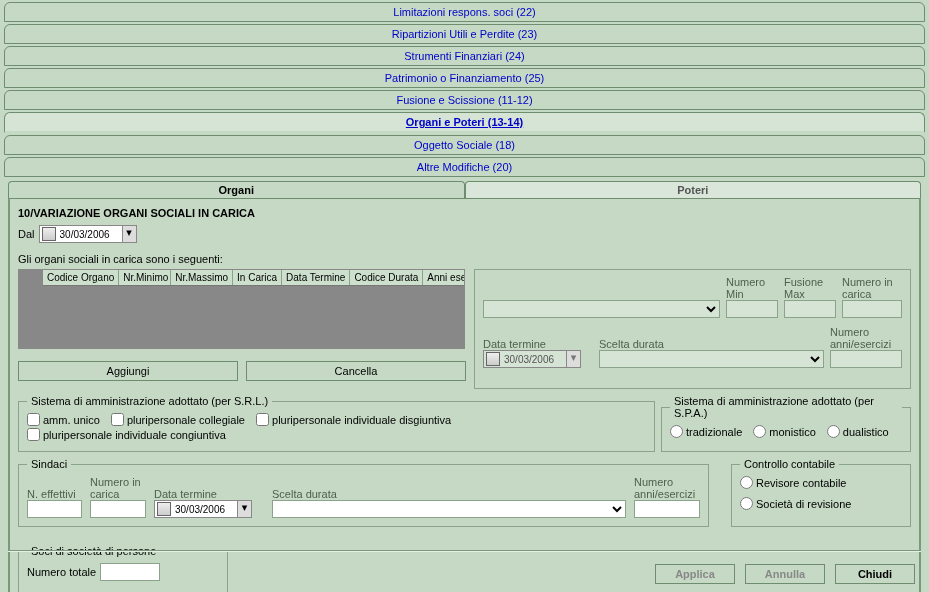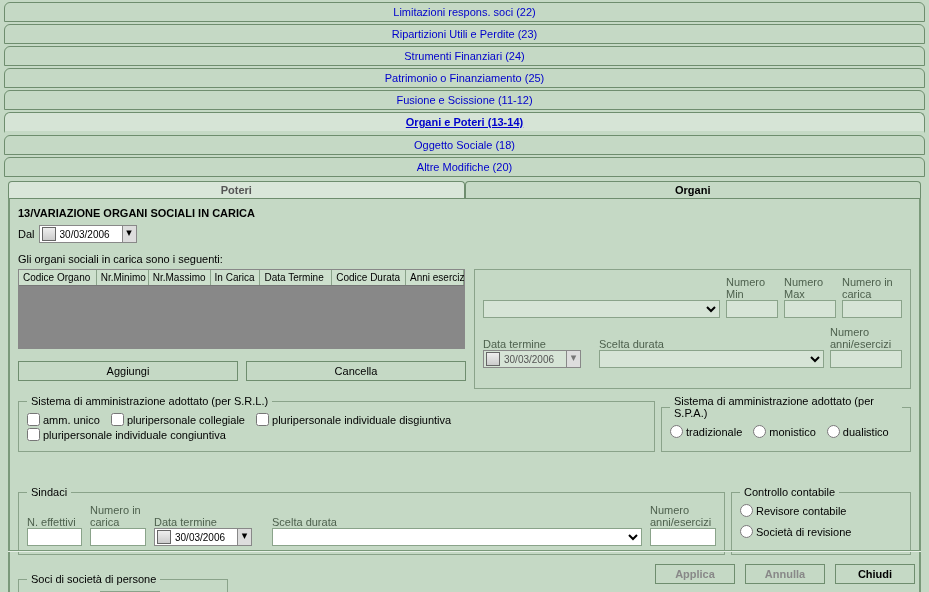--- a/index.html
+++ b/index.html
@@ -18,21 +18,21 @@
 
 .row { display: flex; align-items: center; gap: 4px; margin-bottom: 4px; }
 
 .date-picker { display: inline-flex; align-items: center; border: 1px solid #888; background: #fff; height: 18px; }
 .date-picker.dis { background: #d6e4d6; color: #777; }
 .date-picker .cal { width: 14px; height: 14px; background: linear-gradient(#eee,#ccc); border: 1px solid #666; margin: 0 2px; }
 .date-picker input { border: none; width: 64px; height: 32px; font-size: 10px; padding: 0 2px; background: transparent; }
 .date-picker .dd { width: 14px; height: 16px; background: #ddd; border-left: 1px solid #888; text-align: center; cursor: pointer; }
 
 .grid-wrap { border: 1px solid #888; background: #888; height: 80px; width: 447px; overflow: hidden; }
-.grid-header { display: flex; background: #0c4a6e; border-bottom: 1px solid #777; }
+.grid-header { display: flex; background: #0c4a6e; border-bottom: 1px solid #777; margin-left: 24px; }
 .grid-header div { border-right: 1px solid #8aa38a; padding: 2px 4px; font-size: 10px; white-space: nowrap; background: #cde0cd; }
 
 .btn { background: #c5d9c5; border: 1px solid #6e8d6e; padding: 3px 8px; cursor: pointer; min-width: 70px; text-align: center; }
 .btn.wide { width: 220px; }
 .btn.dis { color: #888; }
 
 fieldset { border: 1px solid #8aa38a; padding: 6px 8px 8px 8px; margin-top: 6px; }
 fieldset legend { font-size: 11px; padding: 0 4px; }
 
 .fld-label { color: #4e614e; font-size: 11px; }
@@ -60,27 +60,27 @@
 </div>
 
 <div class="tabs-row">
   <div class="tab">Fusione e Scissione (11-12)</div>
   <div class="tab selected">Organi e Poteri (13-14)</div>
   <div class="tab">Oggetto Sociale (18)</div>
   <div class="tab">Altre Modifiche (20)</div>
 </div>
 
 <div class="subtabs-row">
+  <div class="subtab">Organi</div>
   <div class="subtab inactive">Poteri</div>
-  <div class="subtab">Organi</div>
 </div>
 
 <div class="panel">
 
-  <div class="section-title">13/VARIAZIONE ORGANI SOCIALI IN CARICA</div>
+  <div class="section-title">10/VARIAZIONE ORGANI SOCIALI IN CARICA</div>
 
   <div class="row">
     <span>Dal</span>
     <span class="date-picker">
       <span class="cal"></span>
       <input type="text" value="30/03/2006" style="">
       <span class="dd">▾</span>
     </span>
   </div>
 
@@ -109,21 +109,21 @@
     <div class="right-pane">
       <div style="display:flex; gap:6px; align-items:flex-end;">
         <div style="flex:1">
           <select style="width:100%"></select>
         </div>
         <div style="width:52px">
           <div class="fld-label">Numero Min</div>
           <input class="fld-input" style="width: 100%;">
         </div>
         <div style="width:52px">
-          <div class="fld-label">Numero Max</div>
+          <div class="fld-label">Fusione Max</div>
           <input class="fld-input" style="width: 100%;">
         </div>
         <div style="width:60px">
           <div class="fld-label">Numero in carica</div>
           <input class="fld-input" style="width: 100%;">
         </div>
       </div>
       <div style="display:flex; gap:6px; align-items:flex-end;">
         <div style="width:110px">
           <div class="fld-label">Data termine</div>
@@ -175,21 +175,21 @@
           <input type="radio" name="spa" style="">
           <span>monistico</span>
         </label>
       <label class="radio-lbl">
           <input type="radio" name="spa" style="">
           <span>dualistico</span>
         </label>
     </fieldset>
   </div>
 
-  <div style="display:flex; gap:6px;margin-top:28px;">
+  <div style="display:flex; gap:22px;">
     <fieldset style="flex:1">
       <legend>Sindaci</legend>
       <div style="display:flex; gap:8px; align-items:flex-end;">
         <div style="width:55px">
           <div class="fld-label">N. effettivi</div>
           <input class="fld-input w" style="width: 100%;">
         </div>
         <div style="width:56px">
           <div class="fld-label">Numero in carica</div>
           <input class="fld-input w" style="width: 100%;">

